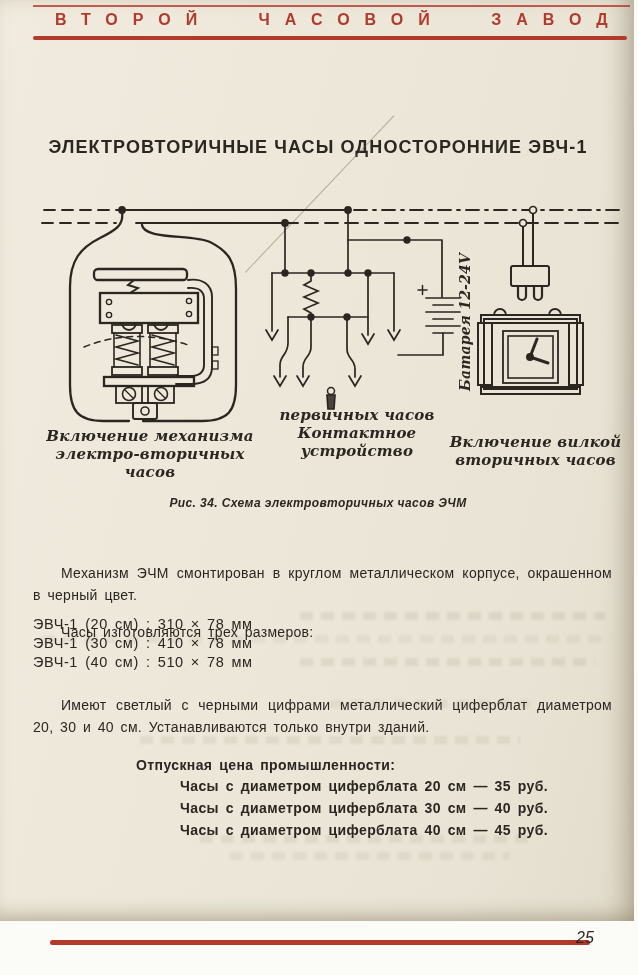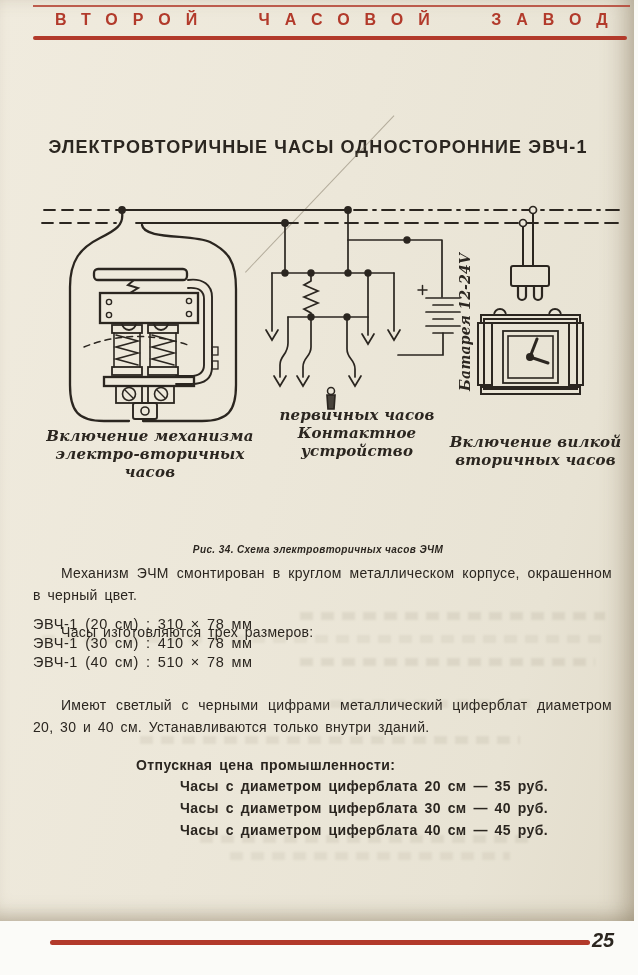--- a/index.html
+++ b/index.html
@@ -38,33 +38,33 @@
   }
   .cap-left{left:40px;top:427px;width:220px;}
   .cap-mid{left:242px;top:406px;width:230px;}
   .cap-right{left:438px;top:433px;width:195px;text-align:center;}
   .battery-label{
     left:380px;top:313px;width:170px;font-size:14px;
     transform:rotate(-90deg);white-space:nowrap;text-align:center;
   }
   .fig-caption{
     position:absolute;left:28px;top:496px;width:580px;
-    font-size:10px;font-weight:bold;font-style:italic;text-align:center;letter-spacing:.4px;margin-top:48px;
+    font-size:12px;font-weight:bold;font-style:italic;text-align:center;letter-spacing:.4px;
   }
   
   .bodyblock{position:absolute;left:33px;width:579px;font-size:14px;line-height:22px;letter-spacing:.3px;word-spacing:2.5px;}
   .p1{top:548px;text-align:justify;text-indent:28px;}
   .p2{top:607px;text-indent:28px;}
   .sizes{top:615px;line-height:19px;font-size:14.5px;letter-spacing:.6px;}
   .p3{top:680px;text-align:justify;text-indent:28px;}
   .price-head{top:754px;font-weight:bold;padding-left:103px;letter-spacing:.4px;}
   .price-items{top:775px;font-weight:bold;line-height:22px;padding-left:147px;letter-spacing:.4px;}
   
   .rule-bottom{position:absolute;left:50px;top:940px;width:540px;height:5px;background:#b23a2b;border-radius:3px;}
-  .pageno{position:absolute;left:592px;top:929px;font-size:20px;font-weight:bold;font-style:italic;}
+  .pageno{position:absolute;left:576px;top:929px;font-size:16px;font-weight:normal;font-style:italic;}
   
   .ghost{position:absolute;height:8px;filter:blur(1.2px);opacity:.5;
     background:repeating-linear-gradient(90deg,rgba(115,105,80,.22) 0 13px,rgba(115,105,80,0) 13px 21px);}
   .scratch{position:absolute;left:245px;top:272px;width:216px;height:1px;
     background:rgba(110,100,80,.45);transform:rotate(-46.5deg);transform-origin:0 0;}
 </style>
 </head>
 <body>
 
 <div class="paper">

